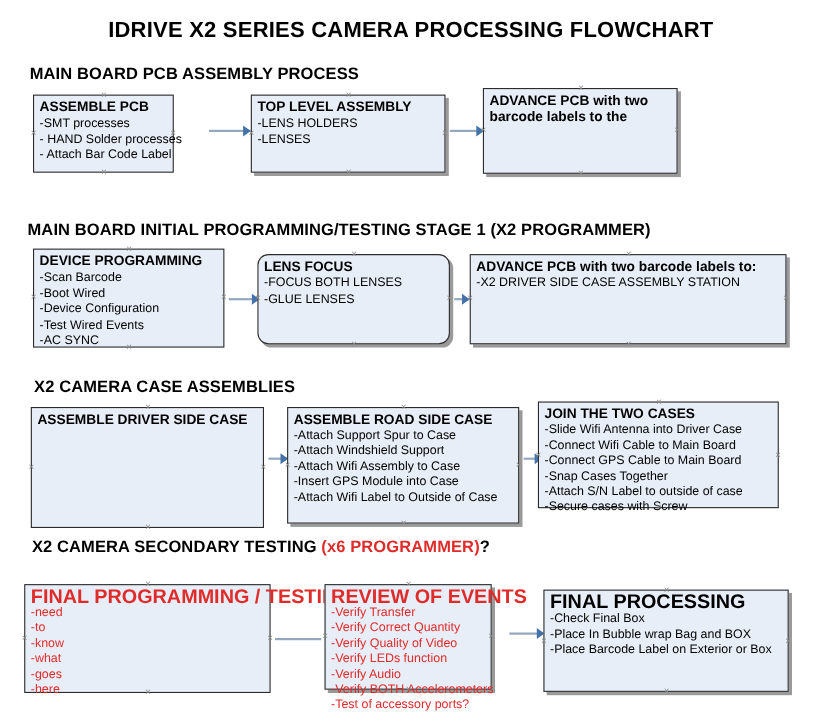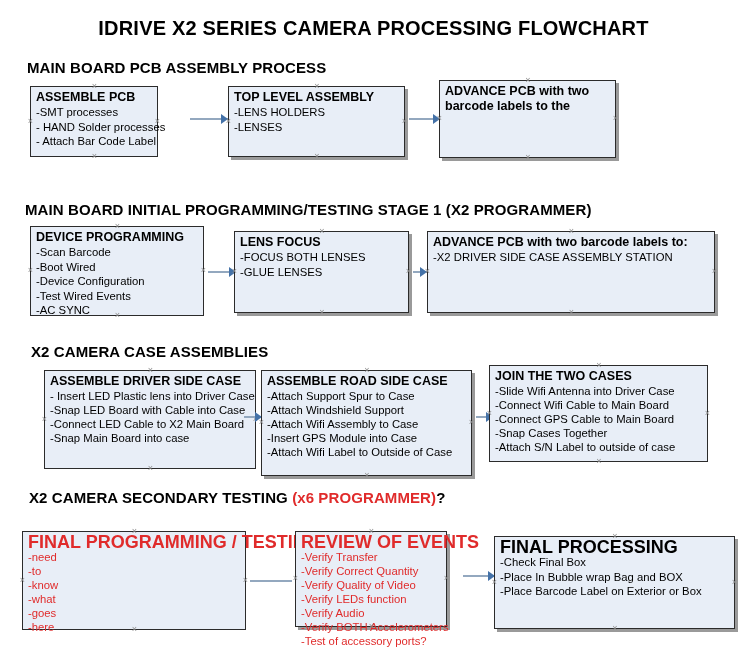--- a/index.html
+++ b/index.html
@@ -158,21 +158,21 @@
     <span class="hx" style="left:50%;bottom:-4px;margin-left:-3px;"></span>
     <span class="hx" style="left:-4px;top:50%;margin-top:-4px;"></span>
     <span class="hx" style="right:-4px;top:50%;margin-top:-4px;"></span>
   </div>
 
   <div class="conn" style="left:208px;top:267px;width:28px;">
     <span class="ln"></span>
       <span class="ah"></span>
   </div>
 
-  <div class="box shadow" style="left:234px;top:231px;width:175px;height:82px;">
+  <div class="box shadow" style="left:234px;top:231px;width:175px;height:82px;border-radius:10px;">
     <div class="hd">LENS FOCUS</div>
     <ul>
       <li>-FOCUS BOTH LENSES</li>
       <li>-GLUE LENSES</li>
     </ul>
     <span class="hx" style="left:50%;top:-4px;margin-left:-3px;"></span>
     <span class="hx" style="left:50%;bottom:-4px;margin-left:-3px;"></span>
     <span class="hx" style="left:-4px;top:50%;margin-top:-4px;"></span>
     <span class="hx" style="right:-4px;top:50%;margin-top:-4px;"></span>
   </div>
@@ -188,28 +188,22 @@
       <li>-X2 DRIVER  SIDE  CASE  ASSEMBLY STATION</li>
     </ul>
     <span class="hx" style="left:50%;top:-4px;margin-left:-3px;"></span>
     <span class="hx" style="left:50%;bottom:-4px;margin-left:-3px;"></span>
     <span class="hx" style="left:-4px;top:50%;margin-top:-4px;"></span>
     <span class="hx" style="right:-4px;top:50%;margin-top:-4px;"></span>
   </div>
 
   <div class="section-head" style="left:31px;top:343px;">X2 CAMERA CASE ASSEMBLIES</div>
 
-  <div class="box tight" style="left:28px;top:370px;width:212px;height:99px;margin-left:16px;">
+  <div class="box tight" style="left:28px;top:370px;width:212px;height:110px;">
     <div class="hd">ASSEMBLE DRIVER SIDE CASE</div>
-    <ul>
-      <li>- Insert LED Plastic lens into Driver Case</li>
-      <li>-Snap LED Board with Cable into Case</li>
-      <li>-Connect LED Cable to X2 Main Board</li>
-      <li>-Snap Main Board into case</li>
-    </ul>
     <span class="hx" style="left:50%;top:-4px;margin-left:-3px;"></span>
     <span class="hx" style="left:50%;bottom:-4px;margin-left:-3px;"></span>
     <span class="hx" style="left:-4px;top:50%;margin-top:-4px;"></span>
     <span class="hx" style="right:-4px;top:50%;margin-top:-4px;"></span>
   </div>
 
   <div class="conn" style="left:244px;top:412px;width:18px;">
     <span class="ln"></span>
       <span class="ah"></span>
   </div>
@@ -235,20 +229,21 @@
   </div>
 
   <div class="box tight" style="left:489px;top:365px;width:219px;height:97px;">
     <div class="hd">JOIN THE TWO CASES</div>
     <ul>
       <li>-Slide Wifi Antenna into Driver Case</li>
       <li>-Connect Wifi Cable to Main Board</li>
       <li>-Connect GPS Cable to Main Board</li>
       <li>-Snap Cases Together</li>
       <li>-Attach S/N Label to outside of case</li>
+      <li>-Secure cases with Screw</li>
     </ul>
     <span class="hx" style="left:50%;top:-4px;margin-left:-3px;"></span>
     <span class="hx" style="left:50%;bottom:-4px;margin-left:-3px;"></span>
     <span class="hx" style="left:-4px;top:50%;margin-top:-4px;"></span>
     <span class="hx" style="right:-4px;top:50%;margin-top:-4px;"></span>
   </div>
 
   <div class="section-head" style="left:29px;top:489px;">
     <span>X2 CAMERA SECONDARY TESTING </span><span class="red">(x6 PROGRAMMER)</span><span>?</span>
   </div>
@@ -288,21 +283,21 @@
     <span class="hx" style="left:50%;bottom:-4px;margin-left:-3px;"></span>
     <span class="hx" style="left:-4px;top:50%;margin-top:-4px;"></span>
     <span class="hx" style="right:-4px;top:50%;margin-top:-4px;"></span>
   </div>
 
   <div class="conn" style="left:463px;top:571px;width:32px;">
     <span class="ln"></span>
       <span class="ah"></span>
   </div>
 
-  <div class="box shadow" style="left:494px;top:536px;width:241px;height:93px;">
+  <div class="box shadow" style="left:494px;top:536px;width:223px;height:93px;">
     <div class="hd big">FINAL PROCESSING</div>
     <ul>
       <li> -Check Final Box</li>
       <li>-Place In Bubble wrap Bag and BOX</li>
       <li>-Place Barcode Label on Exterior or Box</li>
     </ul>
     <span class="hx" style="left:50%;top:-4px;margin-left:-3px;"></span>
     <span class="hx" style="left:50%;bottom:-4px;margin-left:-3px;"></span>
     <span class="hx" style="left:-4px;top:50%;margin-top:-4px;"></span>
     <span class="hx" style="right:-4px;top:50%;margin-top:-4px;"></span>

